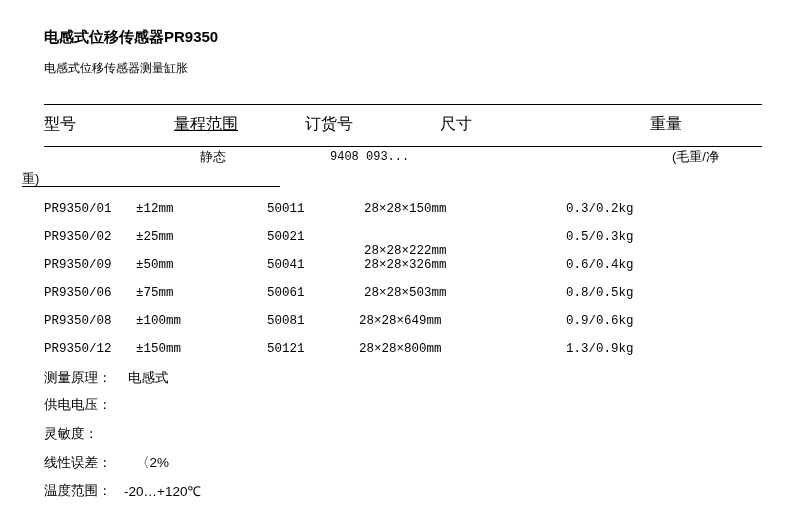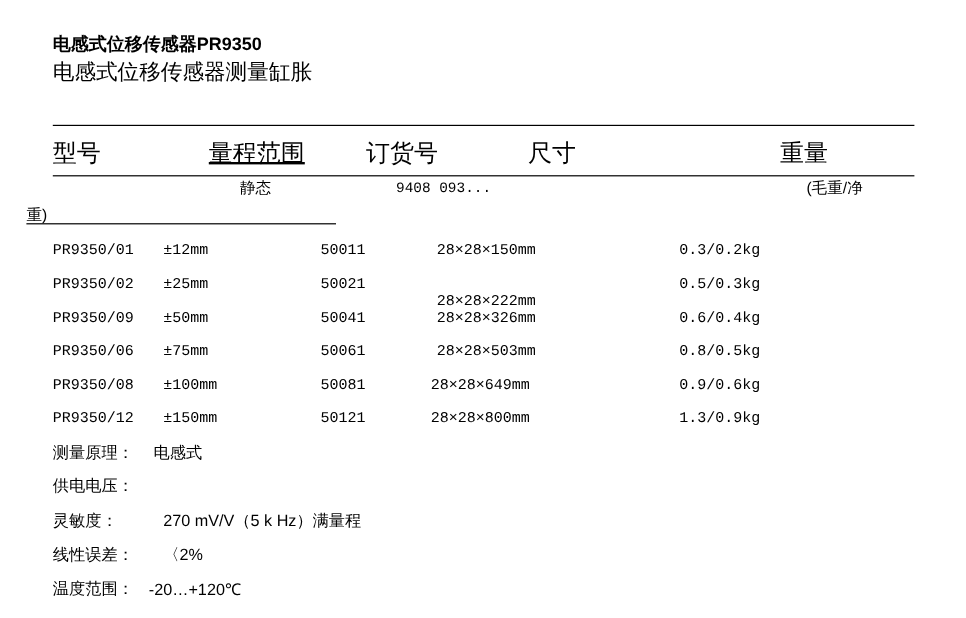--- a/index.html
+++ b/index.html
@@ -28,23 +28,23 @@
     top: 28px;
     font-family: "Liberation Sans", sans-serif;
     font-size: 15px;
     font-weight: bold;
     letter-spacing: 0px;
     white-space: nowrap;
   }
   .subtitle {
     position: absolute;
     left: 44px;
-    top: 48px;
+    top: 60px;
     font-family: "Liberation Sans", sans-serif;
-    font-size: 18px;
+    font-size: 12px;
     font-weight: normal;
     white-space: nowrap;
   }
   .rule {
     position: absolute;
     background: #000000;
     height: 1px;
   }
   .rule-top {
     left: 44px;
@@ -57,21 +57,21 @@
     width: 718px;
   }
   .rule-short {
     left: 22px;
     top: 186px;
     width: 258px;
   }
   .hdr {
     position: absolute;
     font-family: "Liberation Sans", sans-serif;
-    font-size: 20px;
+    font-size: 16px;
     white-space: nowrap;
     text-align: center;
   }
   .hdr-model   { left: 44px;  top: 114px; }
   .hdr-range   { left: 174px; top: 114px; text-decoration: underline; }
   .hdr-order   { left: 305px; top: 114px; }
   .hdr-dim     { left: 440px; top: 114px; }
   .hdr-weight  { left: 650px; top: 114px; }
 
   .sub {
@@ -166,21 +166,20 @@
   <div class="row c-order" style="top:342px">50121</div>
   <div class="row" style="top:342px; left:359px">28×28×800mm</div>
   <div class="row c-weight" style="top:342px">1.3/0.9kg</div>
 
   <div class="spec spec-label" style="top:369px">测量原理：</div>
   <div class="spec-val" style="top:369px; left:128px">电感式</div>
 
   <div class="spec spec-label" style="top:396px">供电电压：</div>
 
   <div class="spec spec-label" style="top:425px">灵敏度：</div>
-  <div class="spec-val" style="top:425px; left:136px">270 mV/V（5 k Hz）满量程</div>
 
   <div class="spec spec-label" style="top:454px">线性误差：</div>
   <div class="spec-val" style="top:454px; left:136px">〈2%</div>
 
   <div class="spec spec-label" style="top:482px">温度范围：</div>
   <div class="spec-val" style="top:482px; left:124px">-20…+120℃</div>
 
 </div>
 
 </body></html>

